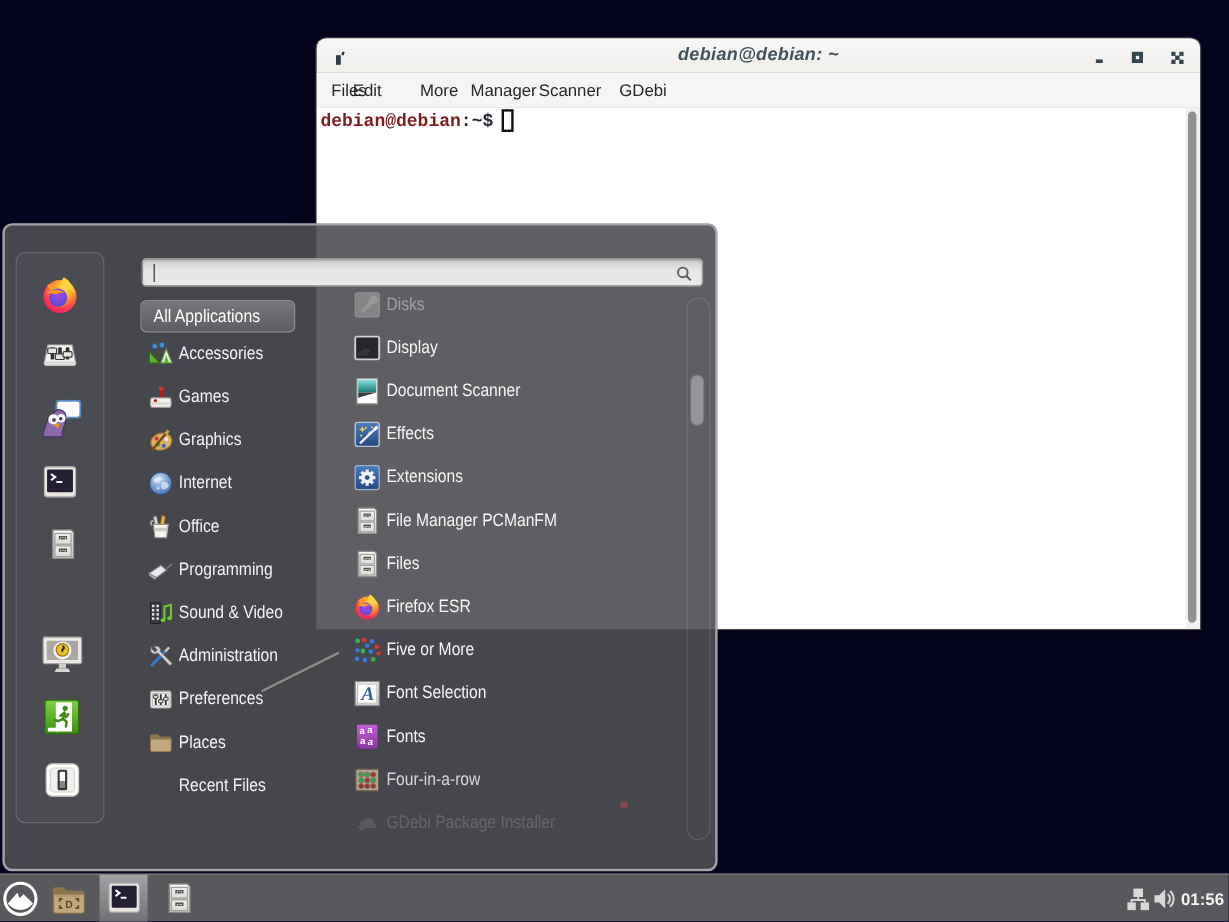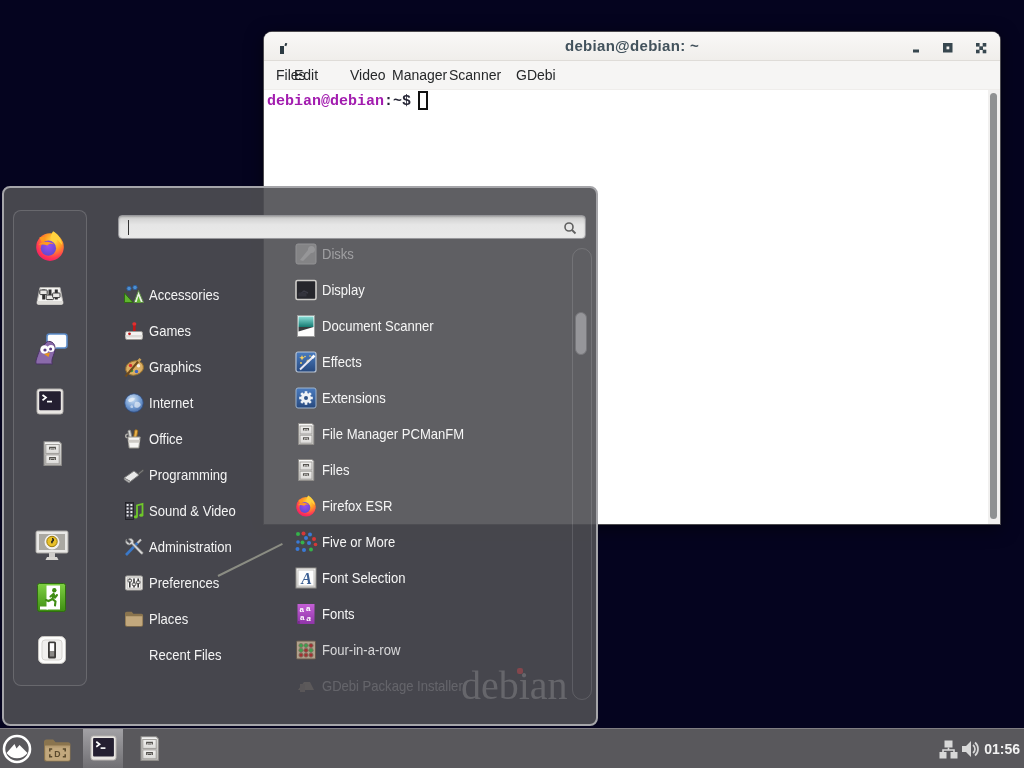--- a/index.html
+++ b/index.html
@@ -7,31 +7,31 @@
   body { position:relative; background:#05041f; font-family:"Liberation Sans", sans-serif; }
   .abs { position:absolute; }
 
   
   #term { left:264px; top:32px; width:736px; height:492px;
           border-radius:8px 8px 0 0; box-shadow:0 0 0 1px rgba(110,108,106,0.7), 0 4px 18px rgba(0,0,0,.55);
           background:#fff; }
   #titlebar { position:absolute; left:0; top:0; width:100%; height:29px;
           border-radius:8px 8px 0 0;
           background:linear-gradient(#f9f8f7,#f0eeeb);
-          border-bottom:1px solid #dfdcd8; }
+          border-bottom:1px solid #dfdcd8;font-style:italic; }
   #title { position:absolute; width:100%; text-align:center; top:5px;
           font-size:15px; font-weight:bold; color:#42525c; letter-spacing:0.3px; }
   #menubar { position:absolute; left:0; top:29px; width:100%; height:29px;
           background:#f6f5f4; border-bottom:1px solid #efedeb; }
   .mi { position:absolute; top:6px; font-size:14px; color:#26282a; }
   #tcontent { position:absolute; left:0; top:58px; width:100%; height:434px;
           background:#ffffff; }
   #prompt { position:absolute; left:3px; top:3px; font-family:"Liberation Mono",monospace;
           font-size:15px; font-weight:bold; color:#262636; white-space:pre; }
-  #prompt b { color:#a21caf; font-weight:bold; }
+  #prompt b { color:#7f1d1d; font-weight:bold; }
   #cursor { position:absolute; left:154px; top:1px; width:10px; height:19px;
           border:2px solid #111; background:#fff; }
   #tscroll { position:absolute; right:0; top:0px; width:12px; height:434px; background:#f1f0ef; }
   #tthumb { position:absolute; right:3px; top:3px; width:7px; height:426px;
           background:#8f9192; border-radius:4px; }
 
   
   #menu { left:2px; top:186px; width:596px; height:540px;
           background:rgba(78,78,82,0.90);
           border:2px solid #a5a5a9; border-radius:8px; }
@@ -149,21 +149,21 @@
           <rect x="6.7" y="0" width="3.6" height="3.6"></rect>
           <rect x="0" y="6.7" width="3.6" height="3.6"></rect>
           <rect x="6.7" y="6.7" width="3.6" height="3.6"></rect>
           <rect x="3.3" y="3.3" width="3.7" height="3.7"></rect>
         </g>
       </svg>
   </div>
   <div id="menubar">
     <span class="mi" style="left:12px">Files</span>
     <span class="mi" style="left:30px">Edit</span>
-    <span class="mi" style="left:86px">Video</span>
+    <span class="mi" style="left:86px">More</span>
     <span class="mi" style="left:128px">Manager</span>
     <span class="mi" style="left:185px">Scanner</span>
     <span class="mi" style="left:252px">GDebi</span>
   </div>
   <div id="tcontent">
     <div id="prompt"><b>debian@debian</b>:~$</div>
     <div id="cursor"></div>
     <div id="tscroll">
         <div id="tthumb"></div>
       </div>
@@ -172,20 +172,21 @@
 
 <div id="menu" class="abs">
   <div id="sidebox"></div>
   <div id="searchbox">
       <div id="scursor"></div>
     <svg class="abs" style="right:8px;top:5px" width="14" height="14" viewBox="0 0 14 14">
         <circle cx="6" cy="6" r="4" fill="none" stroke="#606060" stroke-width="1.6"></circle>
         <line x1="9" y1="9" x2="12.5" y2="12.5" stroke="#606060" stroke-width="1.8"></line>
       </svg>
   </div>
+  <div id="allapps"><span style="display:inline-block;transform:scaleX(0.88);transform-origin:0 50%">All Applications</span></div>
 
   <div class="cat" style="top:98px">
       <svg class="ci" viewBox="0 0 22 22">
     <circle cx="6" cy="4.5" r="2.2" fill="#4d8fd0" stroke="#2a5a9a" stroke-width="0.8"></circle>
     <circle cx="12" cy="3.5" r="2.2" fill="#4d8fd0" stroke="#2a5a9a" stroke-width="0.8"></circle>
     <path d="M1.5 18.5 L1.5 9 L10 18.5 Z" fill="#5fb52e" stroke="#2f6e12" stroke-width="1"></path>
     <path d="M11 18.5 L15.5 6.5 L20.5 18.5 Z" fill="#e9f2e2" stroke="#5a8a42" stroke-width="1"></path>
     <path d="M13.5 18.5 L15.5 12 L18 18.5 Z" fill="#5fb52e"></path>
     </svg>
       <span class="ct">Accessories</span>
@@ -508,21 +509,20 @@
     <rect x="1.5" y="1.5" width="27" height="27" rx="5" fill="#fcfcfb" stroke="#c8c6c2"></rect>
     <rect x="5" y="5" width="20" height="20" rx="3" fill="#f1f0ee" stroke="#d5d3cf"></rect>
     <rect x="11" y="6.5" width="8" height="17" rx="1.5" fill="#3c3a38"></rect>
     <rect x="12.8" y="8.2" width="4.4" height="8" fill="#fdfdfd"></rect>
     <rect x="12.8" y="16" width="4.4" height="5.5" fill="#8a8885"></rect>
   </svg>
 
   <div id="mtrough"></div>
   <div id="mthumb"></div>
   <div id="dline"></div>
-  <div id="wmark">debian</div>
   <div id="wdot"></div>
 </div>
 
 <div id="panel" class="abs">
   <div id="activebtn"></div>
   <svg class="abs" style="left:2px;top:5px" width="30" height="30" viewBox="0 0 30 30">
     <circle cx="15" cy="15" r="13" fill="none" stroke="#fff" stroke-width="2.6"></circle>
     <path d="M4.5 19 L12.5 10 L14.5 14.5 L17.5 11 L25.5 19 A 13 13 0 0 1 4.5 19 Z" fill="#fff"></path>
   </svg>
   <svg class="abs" style="left:42px;top:7px" width="31" height="27" viewBox="0 0 32 28">

